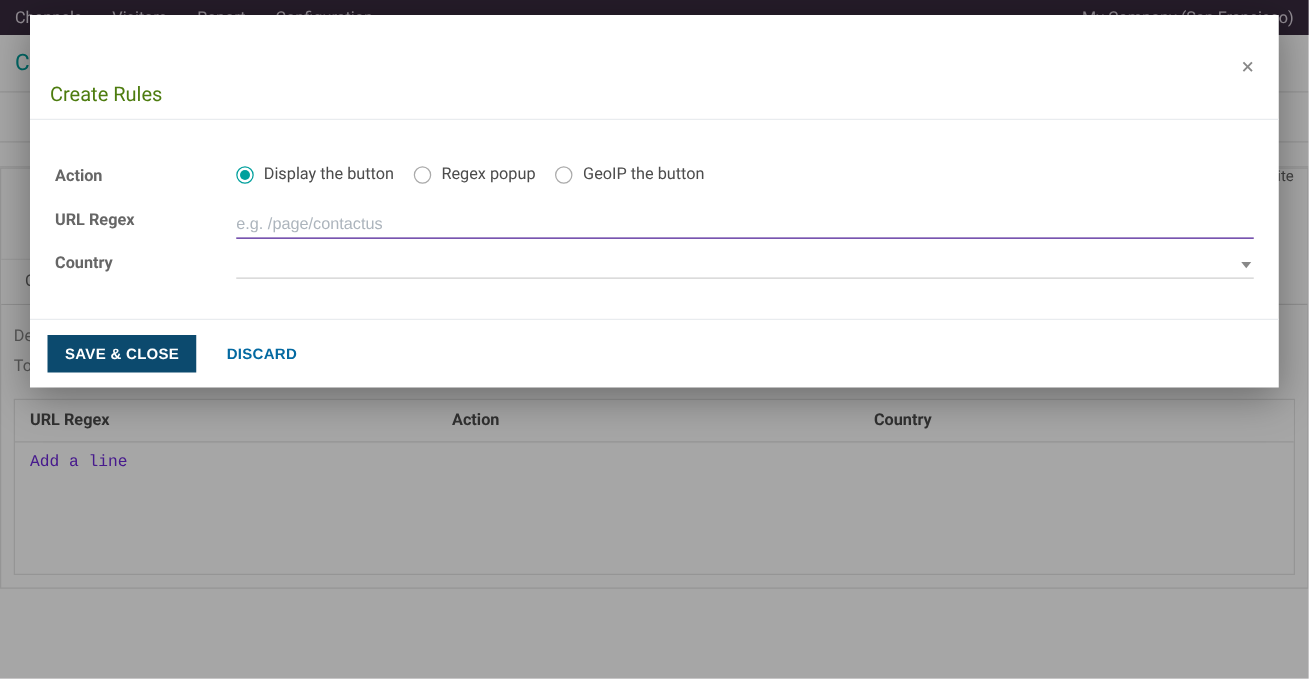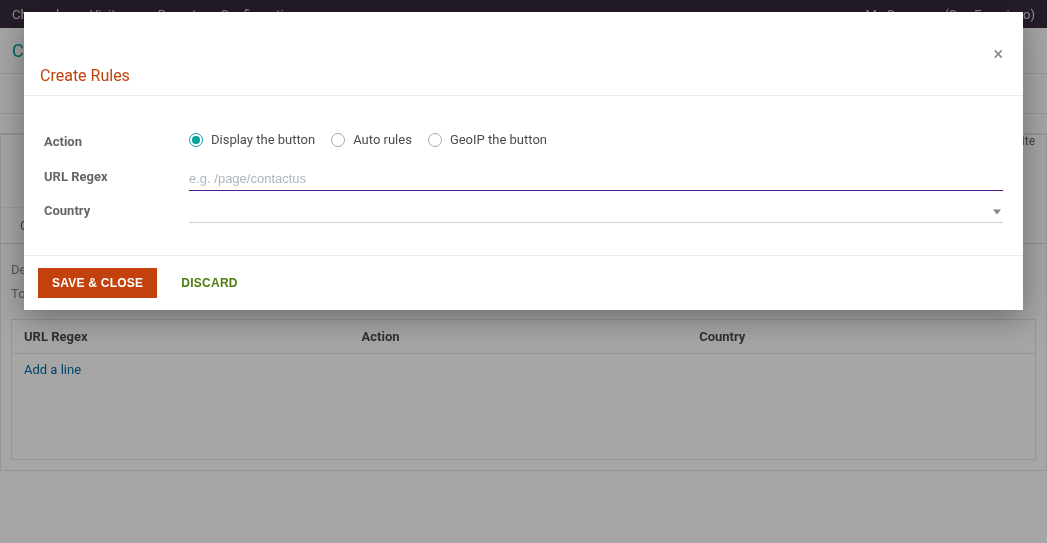--- a/index.html
+++ b/index.html
@@ -103,21 +103,21 @@
       display:flex;
       background:#fff;
       border-bottom:1px solid #e5e5e5;
       font-weight:700;
       color:#4c4c4c;
     }
     .bg-table-head > div { padding:9px 12px; }
     .bg-th-url { width:33%; }
     .bg-th-action { width:33%; }
     .bg-th-country { width:34%; }
-    .bg-addline { padding:8px 12px; color:#0369a1; cursor:pointer;}
+    .bg-addline { padding:8px 12px; color:#6d28d9; cursor:pointer;font-family:Liberation Mono, monospace;}
 
     
     .overlay {
       position:absolute;
       inset:0;
       background: rgba(0,0,0,0.35);
     }
 
     
     .modal {
@@ -130,21 +130,21 @@
     }
     .modal-header {
       display:flex;
       align-items:center;
       justify-content:space-between;
       padding: 10px 16px 10px 16px;
       border-bottom:1px solid #e9ecef;
     }
     .modal-title {
       font-size:16px;
-      color:#c2410c;
+      color:#4d7c0f;
       margin-top:44px;
     }
     .modal-close {
       cursor:pointer;
       color:#888;
       font-size:18px;
       line-height:1;
       padding:4px;
     }
     .modal-body {
@@ -231,26 +231,26 @@
     }
     .btn {
       border:none;
       padding: 8px 14px;
       font-size:12px;
       font-weight:700;
       letter-spacing:0.02em;
       cursor:pointer;
     }
     .btn-primary {
-      background:#c2410c;
+      background:#0c4a6e;
       color:#fff;
     }
     .btn-link {
       background:transparent;
-      color:#4d7c0f;
+      color:#0369a1;
       font-weight:600;
     }
   </style>
 </head>
 <body>
 
 <div class="bg-page">
   <div class="bg-topbar">
     <span>Channels</span>
     <span>Visitors</span>
@@ -325,21 +325,21 @@
     <div class="form-row">
       <div class="form-label">Action</div>
       <div class="form-value">
         <div class="radio-group">
           <label class="radio-item">
             <span class="radio-dot checked"></span>
             <span>Display the button</span>
           </label>
           <label class="radio-item">
             <span class="radio-dot"></span>
-            <span>Auto rules</span>
+            <span>Regex popup</span>
           </label>
           <label class="radio-item">
             <span class="radio-dot"></span>
             <span>GeoIP the button</span>
           </label>
         </div>
       </div>
     </div>
 
     <div class="form-row compact">

